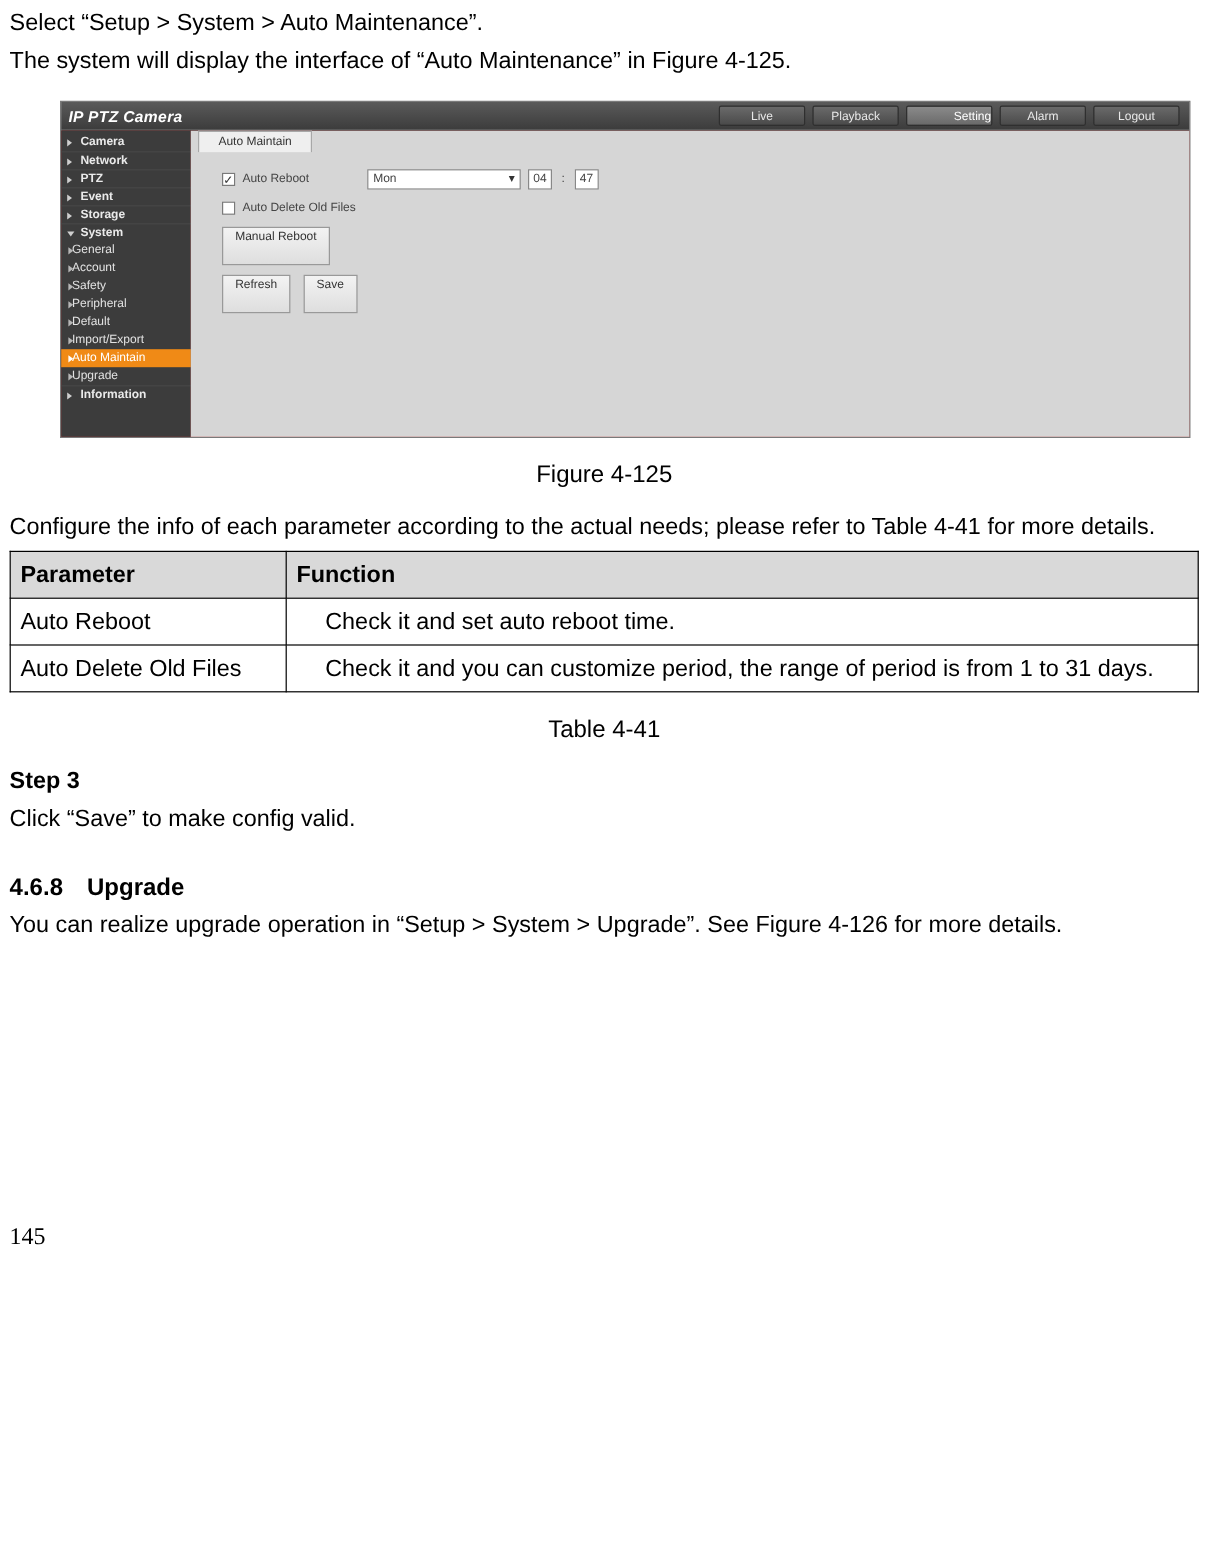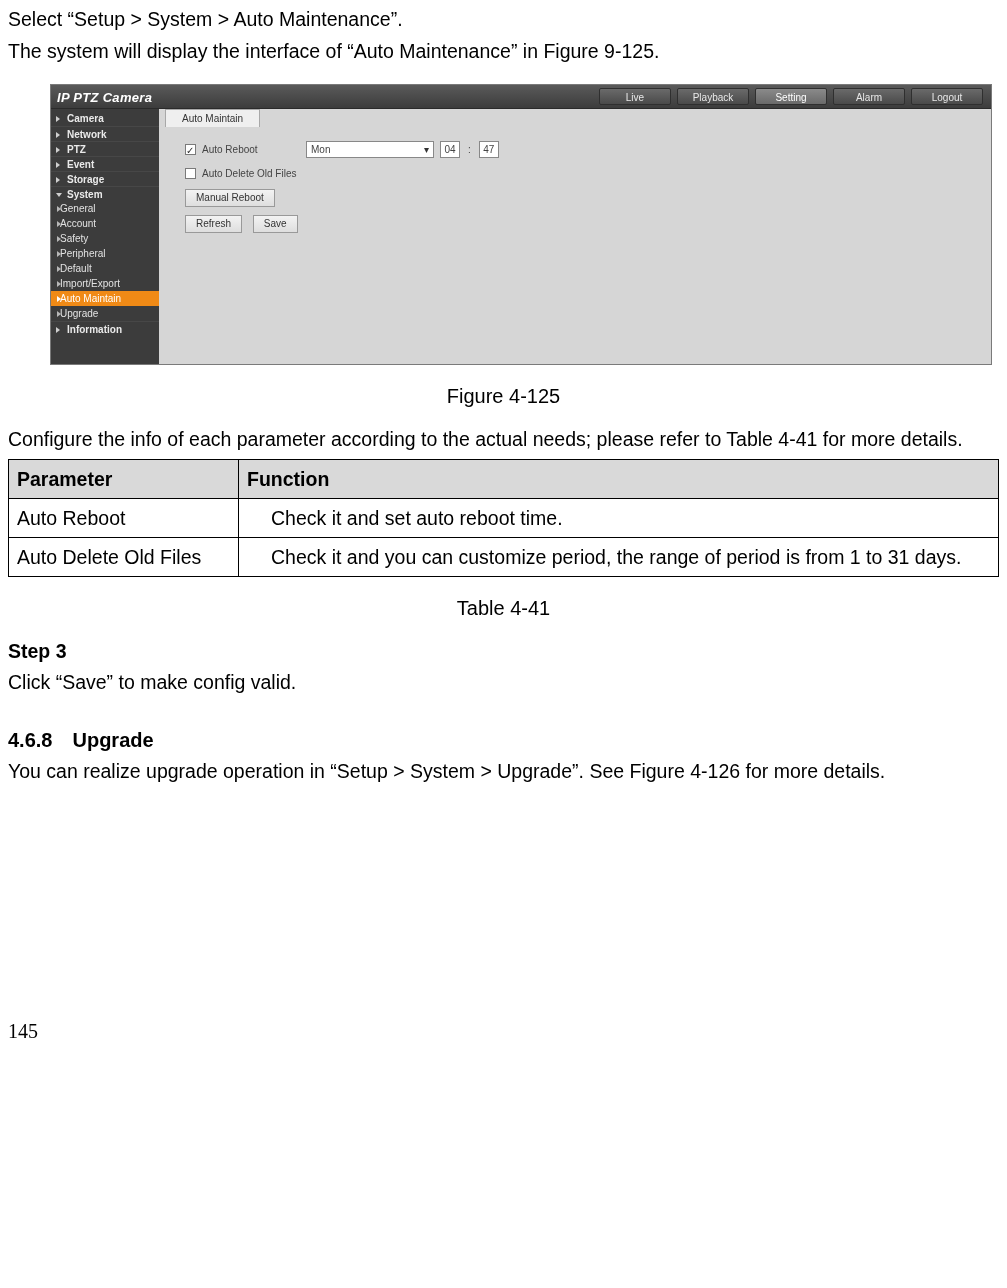--- a/index.html
+++ b/index.html
@@ -97,21 +97,21 @@
     width: 72px;
     height: 17px;
     line-height: 17px;
     text-align: center;
     font-size: 10px;
     color: #e8e8e8;
     background: linear-gradient(#6a6a6a,#4a4a4a);
     border: 1px solid #2f2f2f;
     border-radius: 2px;
   }
-  .top-tab.active { background: linear-gradient(#8a8a8a,#6a6a6a); color:#fff; }
+  .top-tab.active { background: linear-gradient(#8a8a8a,#6a6a6a); color:#fff;text-align:right; }
 
   .shot-body {
     display: flex;
     height: 255px;
     background: #b91c1c;
     position: relative;
   }
   
   .help-icon {
     position: absolute;
@@ -251,40 +251,40 @@
     width: 20px; height: 17px;
     border: 1px solid #888;
     background: #fff;
     text-align: center;
     line-height: 15px;
     font-size: 10px;
   }
   .time-sep { padding: 0 2px; }
   .btn {
     display: inline-block;
-    height: 18px;
+    height: 32px;
     line-height: 16px;
     padding: 0 10px;
     margin-right: 8px;
     background: linear-gradient(#f3f3f3,#dedede);
     border: 1px solid #999;
     font-size: 10px;
     color: #333;
     text-align: center;
   }
   .btn-row { margin-top: 6px; }
   .btn-row2 { margin-top: 8px; }
 </style>
 </head>
 <body>
 
 <div class="page">
 
   <p class="para">Select “Setup &gt; System &gt; Auto Maintenance”.</p>
-  <p class="para">The system will display the interface of “Auto Maintenance” in Figure 9-125.</p>
+  <p class="para">The system will display the interface of “Auto Maintenance” in Figure 4-125.</p>
 
   <div class="shot-wrap">
     <div class="shot">
       <div class="shot-titlebar">
         <span class="logo">IP PTZ Camera</span>
         <div class="top-tabs">
           <div class="top-tab">Live</div>
           <div class="top-tab">Playback</div>
           <div class="top-tab active">Setting</div>
           <div class="top-tab">Alarm</div>

